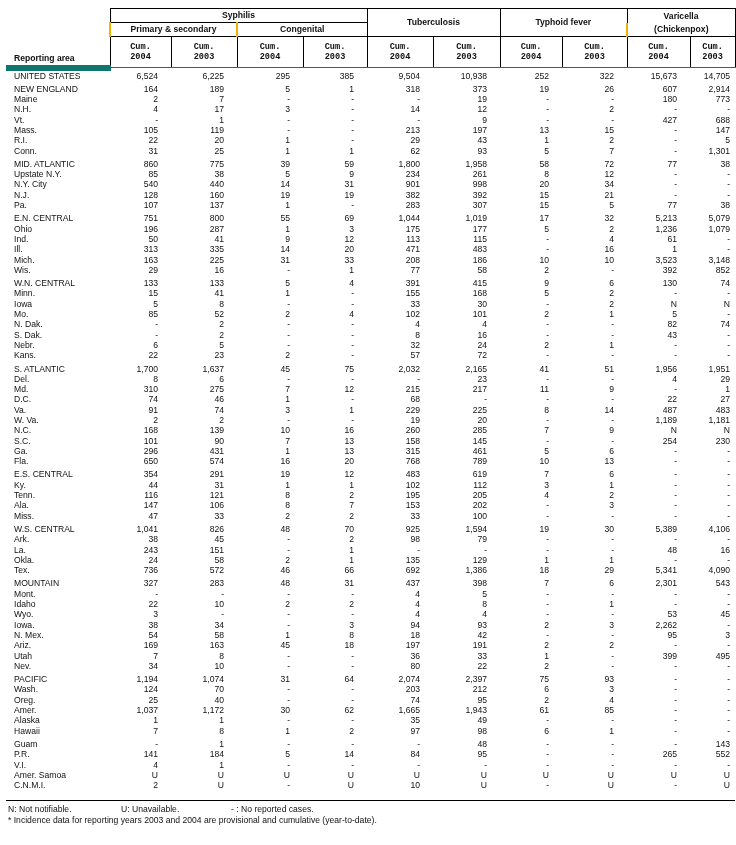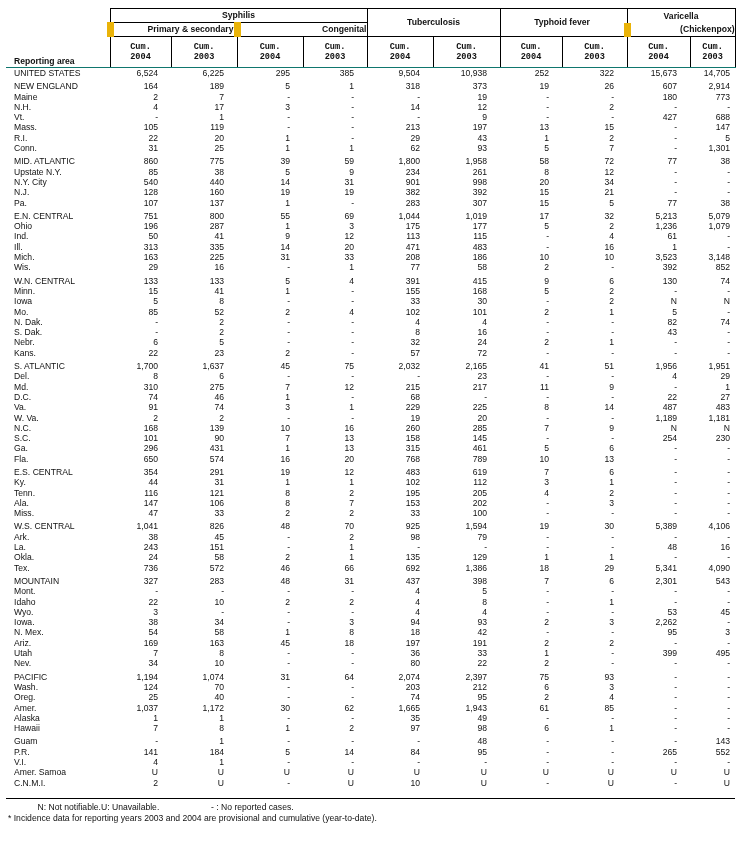--- a/index.html
+++ b/index.html
@@ -8,34 +8,34 @@
        -webkit-font-smoothing:antialiased;}
   .page{padding:8px 1px 0 6px;}
   .title{font-size:10.6px;font-weight:bold;line-height:11.5px;margin:0 0 3px 2px;letter-spacing:0;}
   .title .cont{font-style:italic;}
   table{border-collapse:collapse;table-layout:fixed;width:729px;}
   th,td{padding:0;font-size:8.6px;line-height:10.3px;vertical-align:bottom;}
   th{font-weight:bold;}
   
   th.grp{text-align:center;border-top:1px solid #000;border-left:1px solid #000;border-right:1px solid #000;height:13px;vertical-align:middle;}
   th.grp-syph{border-bottom:1px solid #000;}
-  th.sub{text-align:right;border-left:7px solid #eab308;border-right:1px solid #000;height:13px;vertical-align:middle;}
+  th.sub{text-align:center;border-left:2px solid #eab308;border-right:1px solid #000;height:13px;vertical-align:middle;}
   th.cum{text-align:center;border:1px solid #000;height:30px;vertical-align:middle;line-height:10px;}
-  th.rep{text-align:left;vertical-align:bottom;border-bottom:1px solid #0f766e;padding-left:8px;padding-bottom:1px;}
+  th.rep{text-align:left;vertical-align:bottom;border-bottom:6px solid #0f766e;padding-left:8px;padding-bottom:1px;}
   thead th{border-bottom-width:1px;}
   tr.cumrow th{border-bottom:1px solid #0f766e;font-family:Liberation Mono, monospace;}
   
   td.area{text-align:left;padding-left:8px;white-space:nowrap;}
   td.num{text-align:right;padding-right:13px;white-space:nowrap;}
   td.num.last{padding-right:5px;}
   tr.gap td{padding-top:3px;}
   tr.lastrow td{border-bottom:1px solid #000;padding-bottom:10px;}
   .footnotes{margin:3px 0 0 2px;font-size:8.6px;line-height:11px;}
   .fn-line1 span{display:inline-block;}
-  .fn-n{width:93px;text-align:right;}
+  .fn-n{width:113px;}
   .fn-u{width:110px;}
 </style>
 </head>
 <body>
 
 <div class="page">
 
   <table>
     <colgroup>
       <col style="width:104px">

